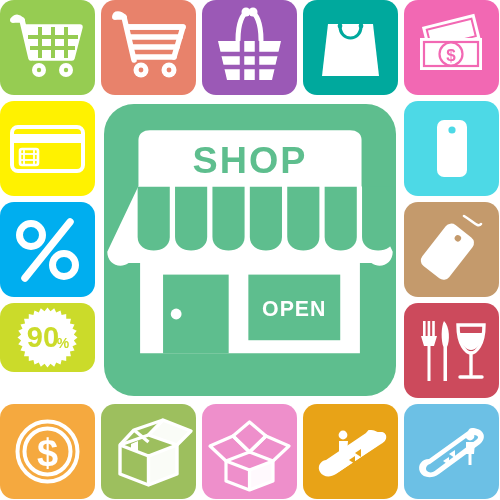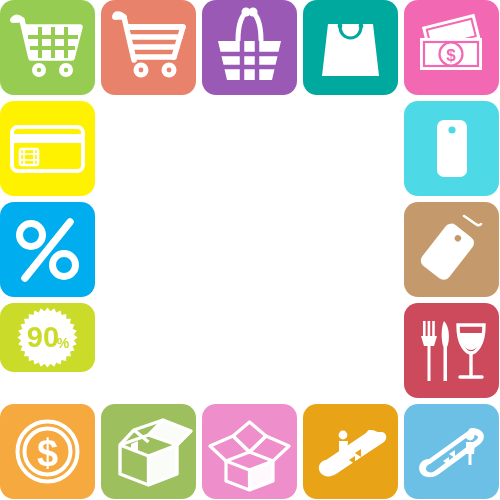--- a/index.html
+++ b/index.html
@@ -220,13 +220,37 @@
       <path d="M68 24 C79 24 84 33 76 40 L35 70 C28 75 19 74 16 68 C13 61 18 55 25 55 L64 27 C65 25 66 24 68 24 Z
                M68 31 C64 31 64 33 62 34 L26 60 C22 61 21 65 23 67 C25 69 29 69 32 66 L72 36 C76 33 74 31 68 31 Z" fill="#ffffff" fill-rule="evenodd"></path>
       <circle cx="66" cy="32" r="4.4" fill="#ffffff"></circle>
       <path d="M62 38 L71 38 L70 50 L67.5 50 L67.5 61 L64.5 61 L64.5 50 L62 50 Z" fill="#ffffff"></path>
       <g fill="#ffffff">
         <path d="M45 50 L51 46 L51 54 Z"></path>
         <path d="M39 57 L45 53 L45 61 Z"></path>
       </g>
     </svg>
     </div>
+    <div class="big-tile" title="Shop Storefront" style="left: 104px; top: 104px; width: 292px; height: 292px; background: rgb(94, 190, 142); border-radius: 30px;">
+      <svg width="292" height="292" viewBox="0 0 178 178">
+
+    <path d="M21 22 C21 18 24 16 28 16 L150 16 C154 16 157 18 157 22 L157 50 L21 50 Z" fill="#ffffff"></path>
+    <text x="89" y="42" font-family="Liberation Sans, sans-serif" font-size="23" font-weight="bold" fill="#5EBE8E" text-anchor="middle" letter-spacing="1.2">SHOP</text>
+
+    <path d="M21 50 L157 50 L176 90 C176 97 169 101 163 97 L15 97 C9 101 2 97 2 90 Z" fill="#ffffff"></path>
+    <path d="M20.5 50.5 L40.1 50.5 L40.1 81 C40.1 92 20.5 92 20.5 81 Z" fill="#5EBE8E"></path>
+        <path d="M43.3 50.5 L62.9 50.5 L62.9 81 C62.9 92 43.3 92 43.3 81 Z" fill="#5EBE8E"></path>
+        <path d="M66.1 50.5 L85.69999999999999 50.5 L85.69999999999999 81 C85.69999999999999 92 66.1 92 66.1 81 Z" fill="#5EBE8E"></path>
+        <path d="M88.9 50.5 L108.5 50.5 L108.5 81 C108.5 92 88.9 92 88.9 81 Z" fill="#5EBE8E"></path>
+        <path d="M111.7 50.5 L131.3 50.5 L131.3 81 C131.3 92 111.7 92 111.7 81 Z" fill="#5EBE8E"></path>
+        <path d="M134.5 50.5 L154.1 50.5 L154.1 81 C154.1 92 134.5 92 134.5 81 Z" fill="#5EBE8E"></path>
+        <path d="M157.3 50.5 L176.9 50.5 L176.9 81 C176.9 92 157.3 92 157.3 81 Z" fill="#5EBE8E"></path>
+
+    <path d="M22 94 L156 94 L156 152 L22 152 Z" fill="#ffffff"></path>
+
+    <rect x="36" y="104" width="40" height="48" fill="#5EBE8E"></rect>
+    <circle cx="44" cy="128" r="3.3" fill="#ffffff"></circle>
+
+    <rect x="88" y="104" width="56" height="40" fill="#5EBE8E"></rect>
+    <text x="116" y="129" font-family="Liberation Sans, sans-serif" font-size="13" font-weight="bold" fill="#ffffff" text-anchor="middle" letter-spacing="0.6">OPEN</text>
+  </svg>
+    </div>
   </div>
 
 </body></html>

